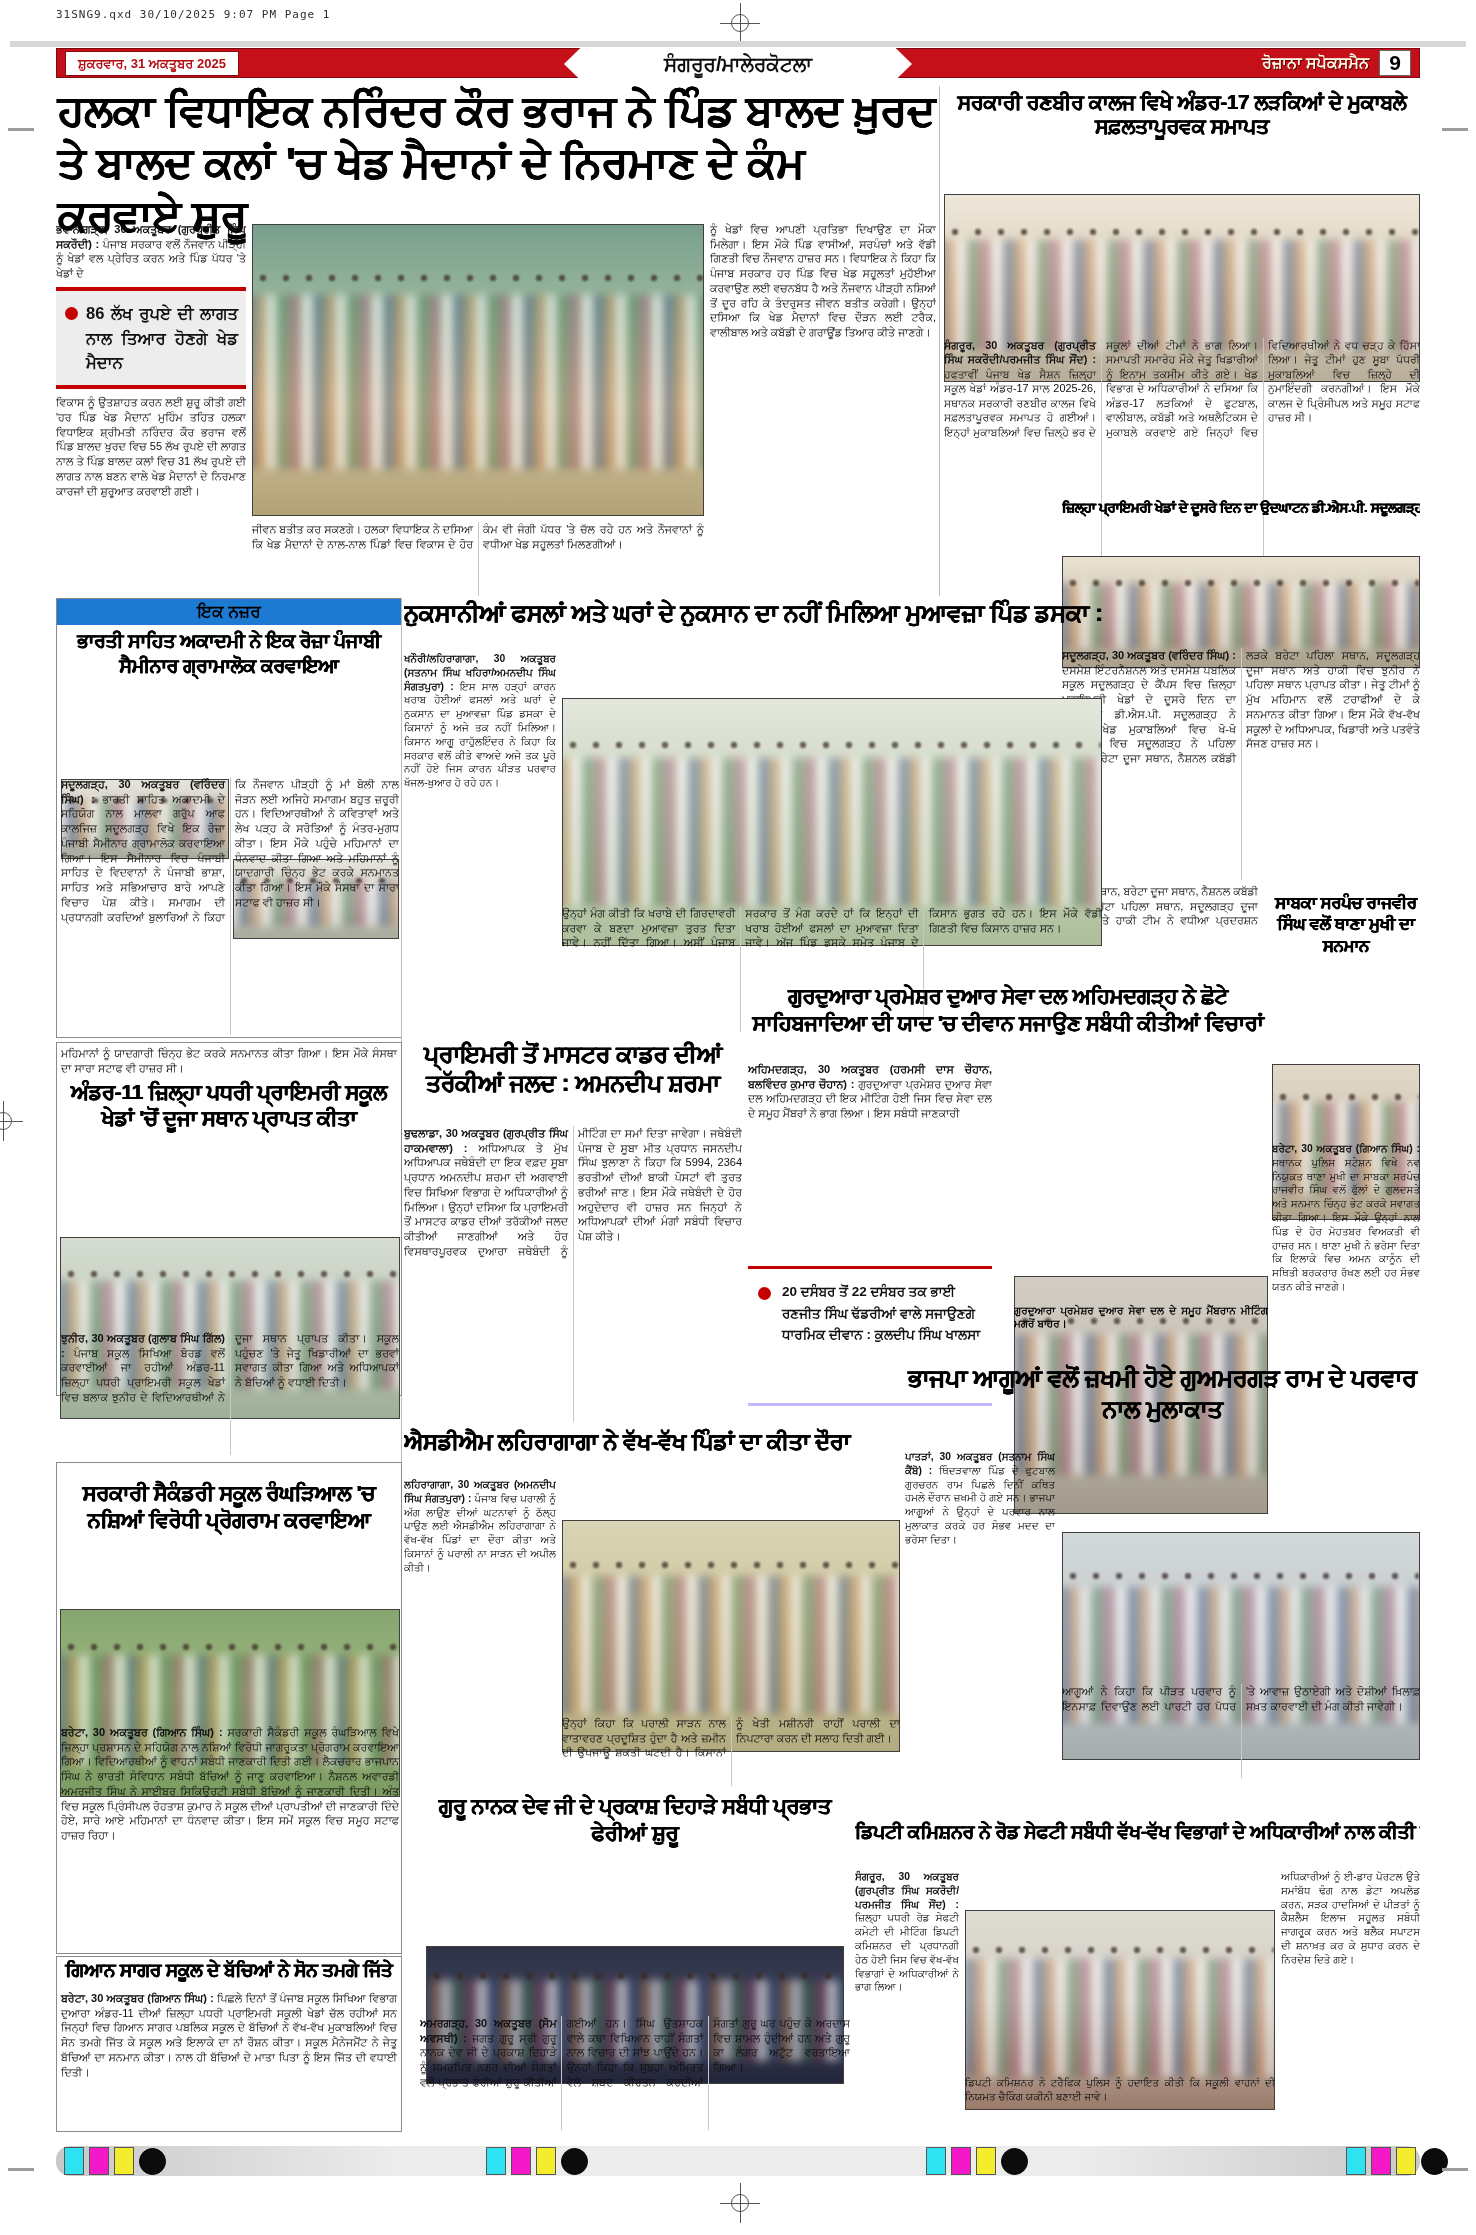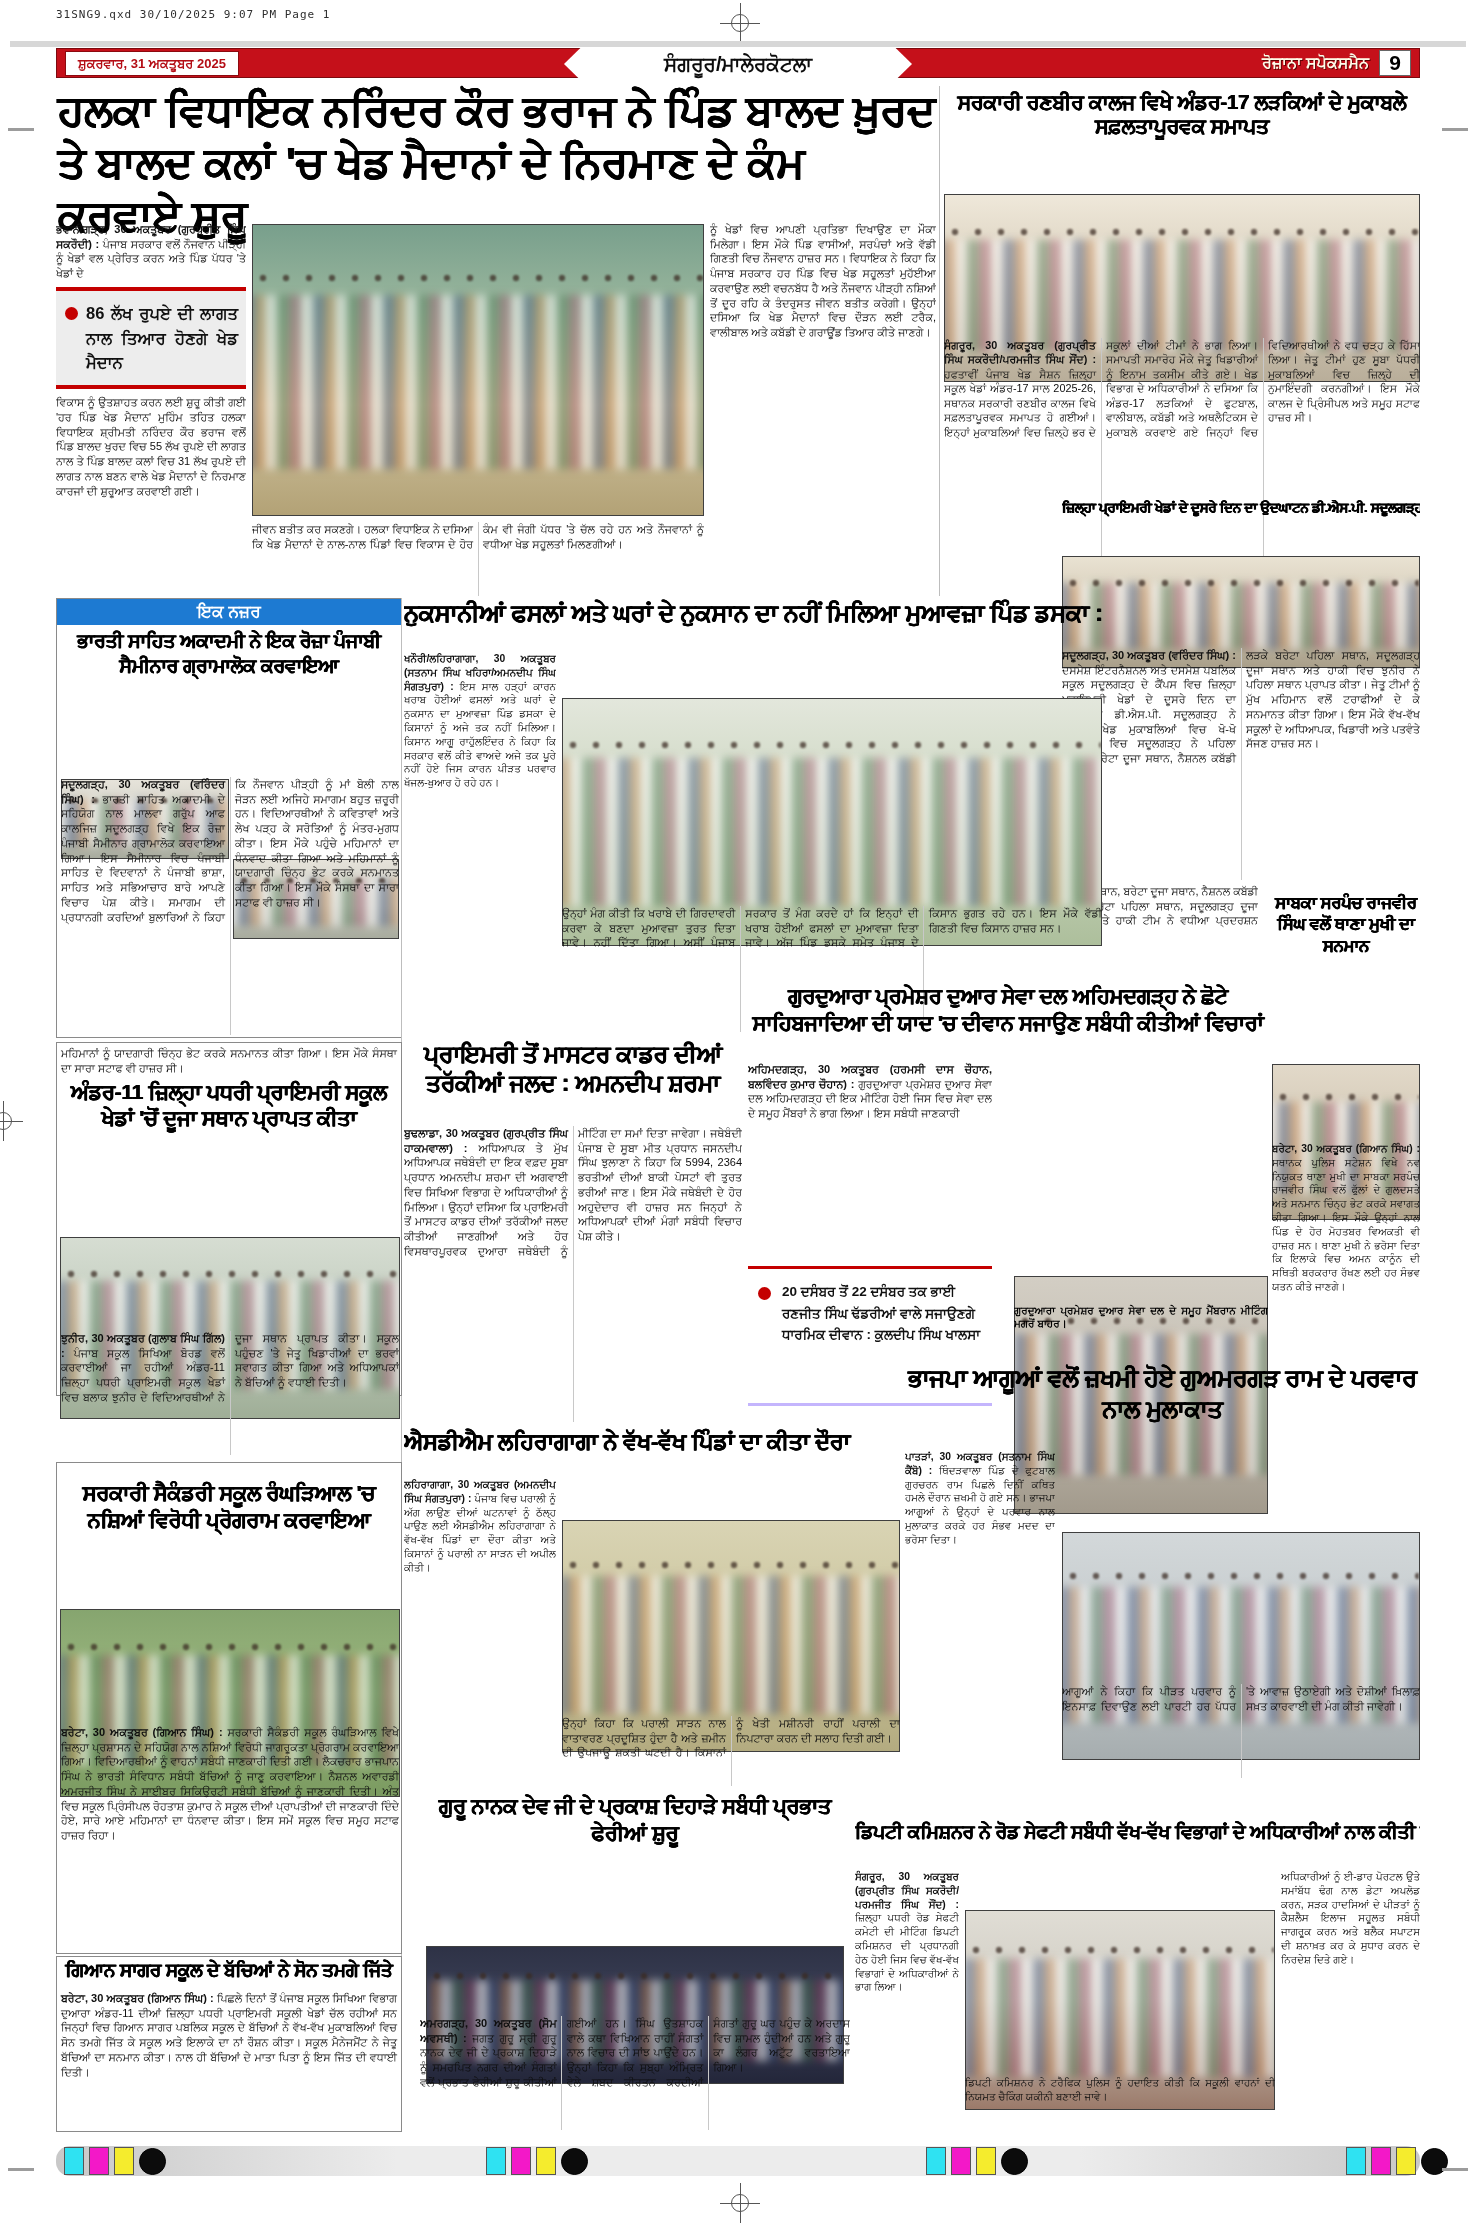--- a/index.html
+++ b/index.html
@@ -42,21 +42,21 @@
   .ph-drugs{background-image:linear-gradient(180deg,#86a56f 0%,#9db87f 45%,#7a9a60 100%)}
   .ph-sdm{background-image:linear-gradient(180deg,#d9d4b4 0%,#cbc49c 50%,#b3ab80 100%)}
   .ph-bjp{background-image:linear-gradient(180deg,#d3d8da 0%,#c2c8ca 50%,#a6adaf 100%)}
   .ph-pheri{background-image:linear-gradient(180deg,#2e3246 0%,#3c4158 45%,#23263a 100%)}
   .ph-dc{background-image:linear-gradient(180deg,#e0ddd5 0%,#cfccc2 45%,#9b7a6a 100%)}
   .ph-gurdwara{background-image:linear-gradient(180deg,#d3cec4 0%,#c2bcb0 50%,#a29a8c 100%)}
   .caption{font-size:10.4px;font-weight:700;line-height:1.25;color:#000;text-align:justify}
   .pq{background:#ededed;border-top:4px solid #c40000;border-bottom:4px solid #c40000;position:relative;font-weight:900;color:#111}
   .pq .dot{position:absolute;width:13px;height:13px;background:#c40000;border-radius:50%}
   .pq-white{background:#fff;border-top:3px solid #c40000;border-bottom:3px solid #c4b5fd}
-  .section-bar{background:#1d7ad2;color:#ffffff;font-weight:900;font-size:17px;display:flex;align-items:center;justify-content:center}
+  .section-bar{background:#1d7ad2;color:#000000;font-weight:900;font-size:17px;display:flex;align-items:center;justify-content:center}
   .boxed{border:1px solid #8a8a8a}
   .vline{background:#bdbdbd;width:1px}
   .reg{position:absolute;width:26px;height:26px}
   .reg::before{content:"";position:absolute;left:50%;top:-7px;bottom:-7px;width:1px;background:#555}
   .reg::after{content:"";position:absolute;top:50%;left:-7px;right:-7px;height:1px;background:#555}
   .reg i{position:absolute;inset:4px;border:1px solid #555;border-radius:50%}
   .tick{position:absolute;height:3px;background:#9c9c9c}
   .graybar{background:linear-gradient(90deg,#c8c8c8,#ececec 25%,#ececec 75%,#c8c8c8);border-radius:14px}
   .chipgroup{position:absolute;top:1px;display:flex;align-items:center;gap:5px}
   .chip{width:20px;height:28px;border:1px solid #555}

